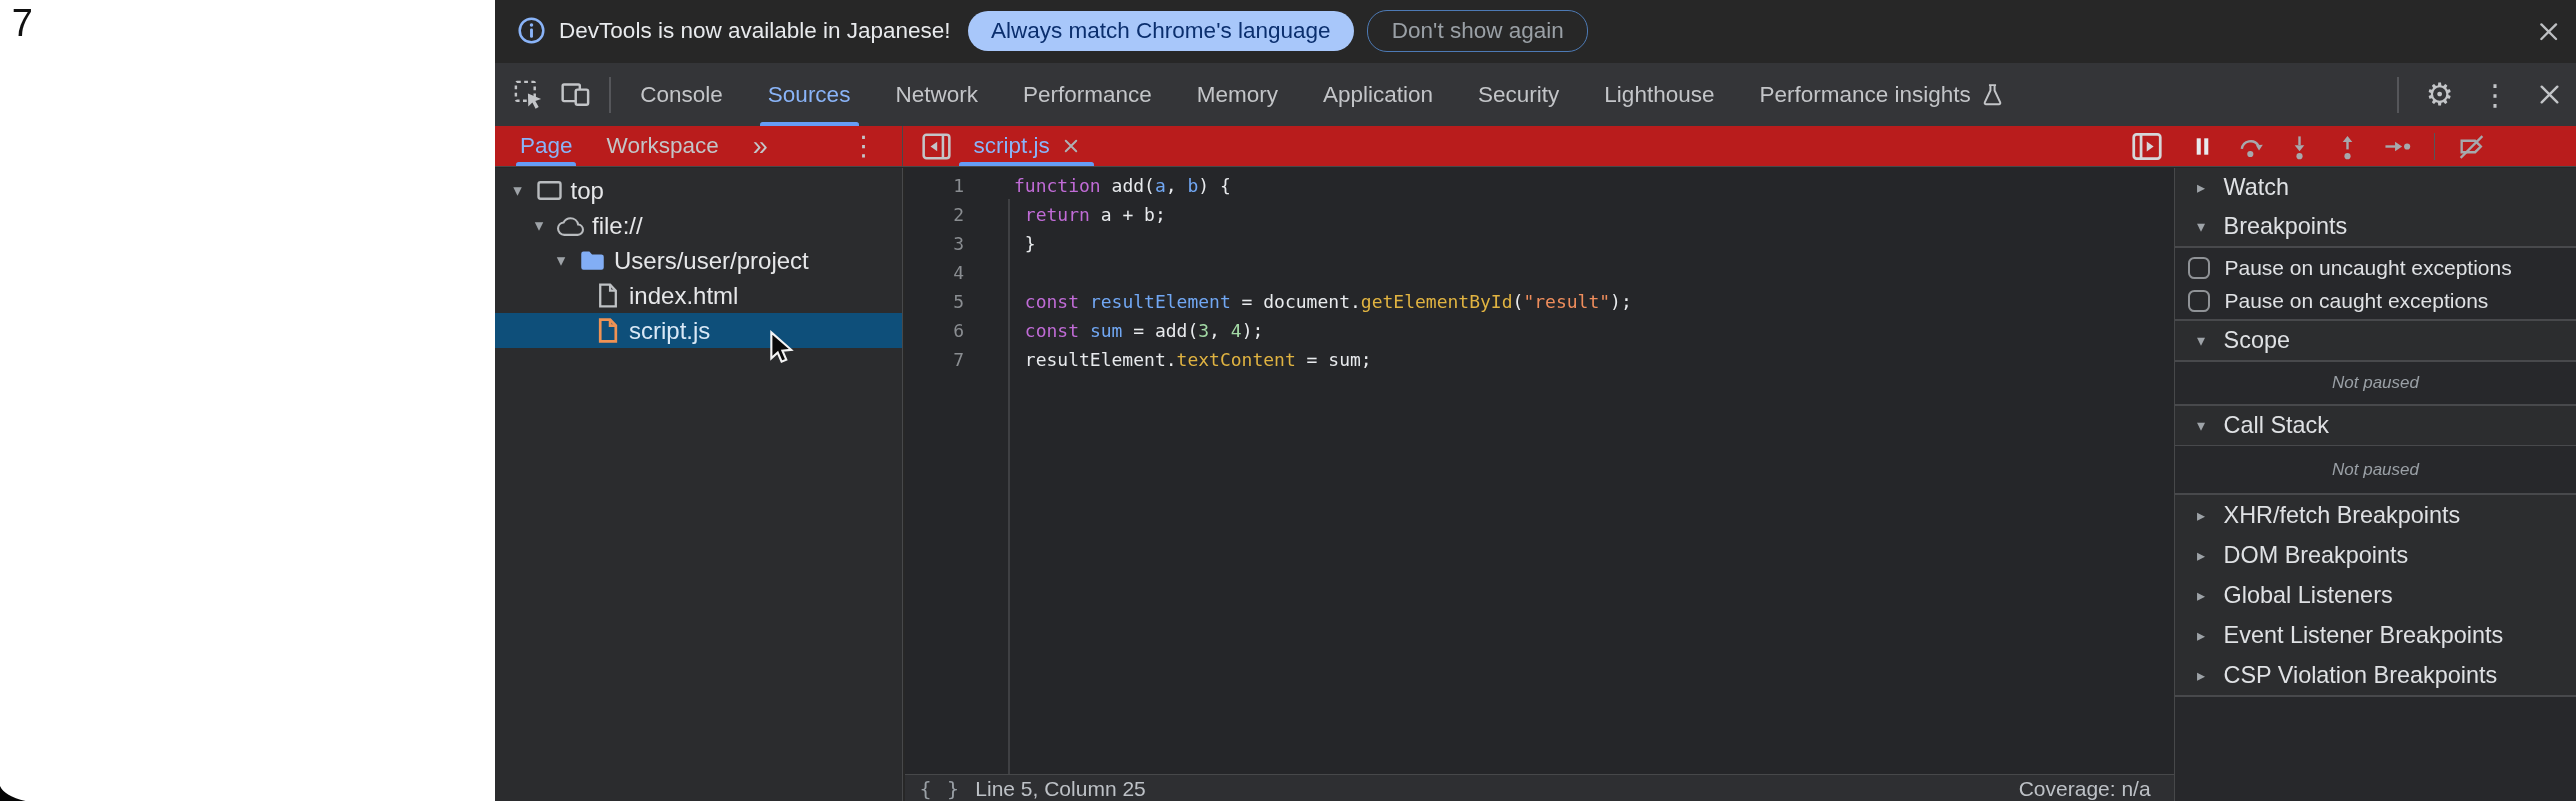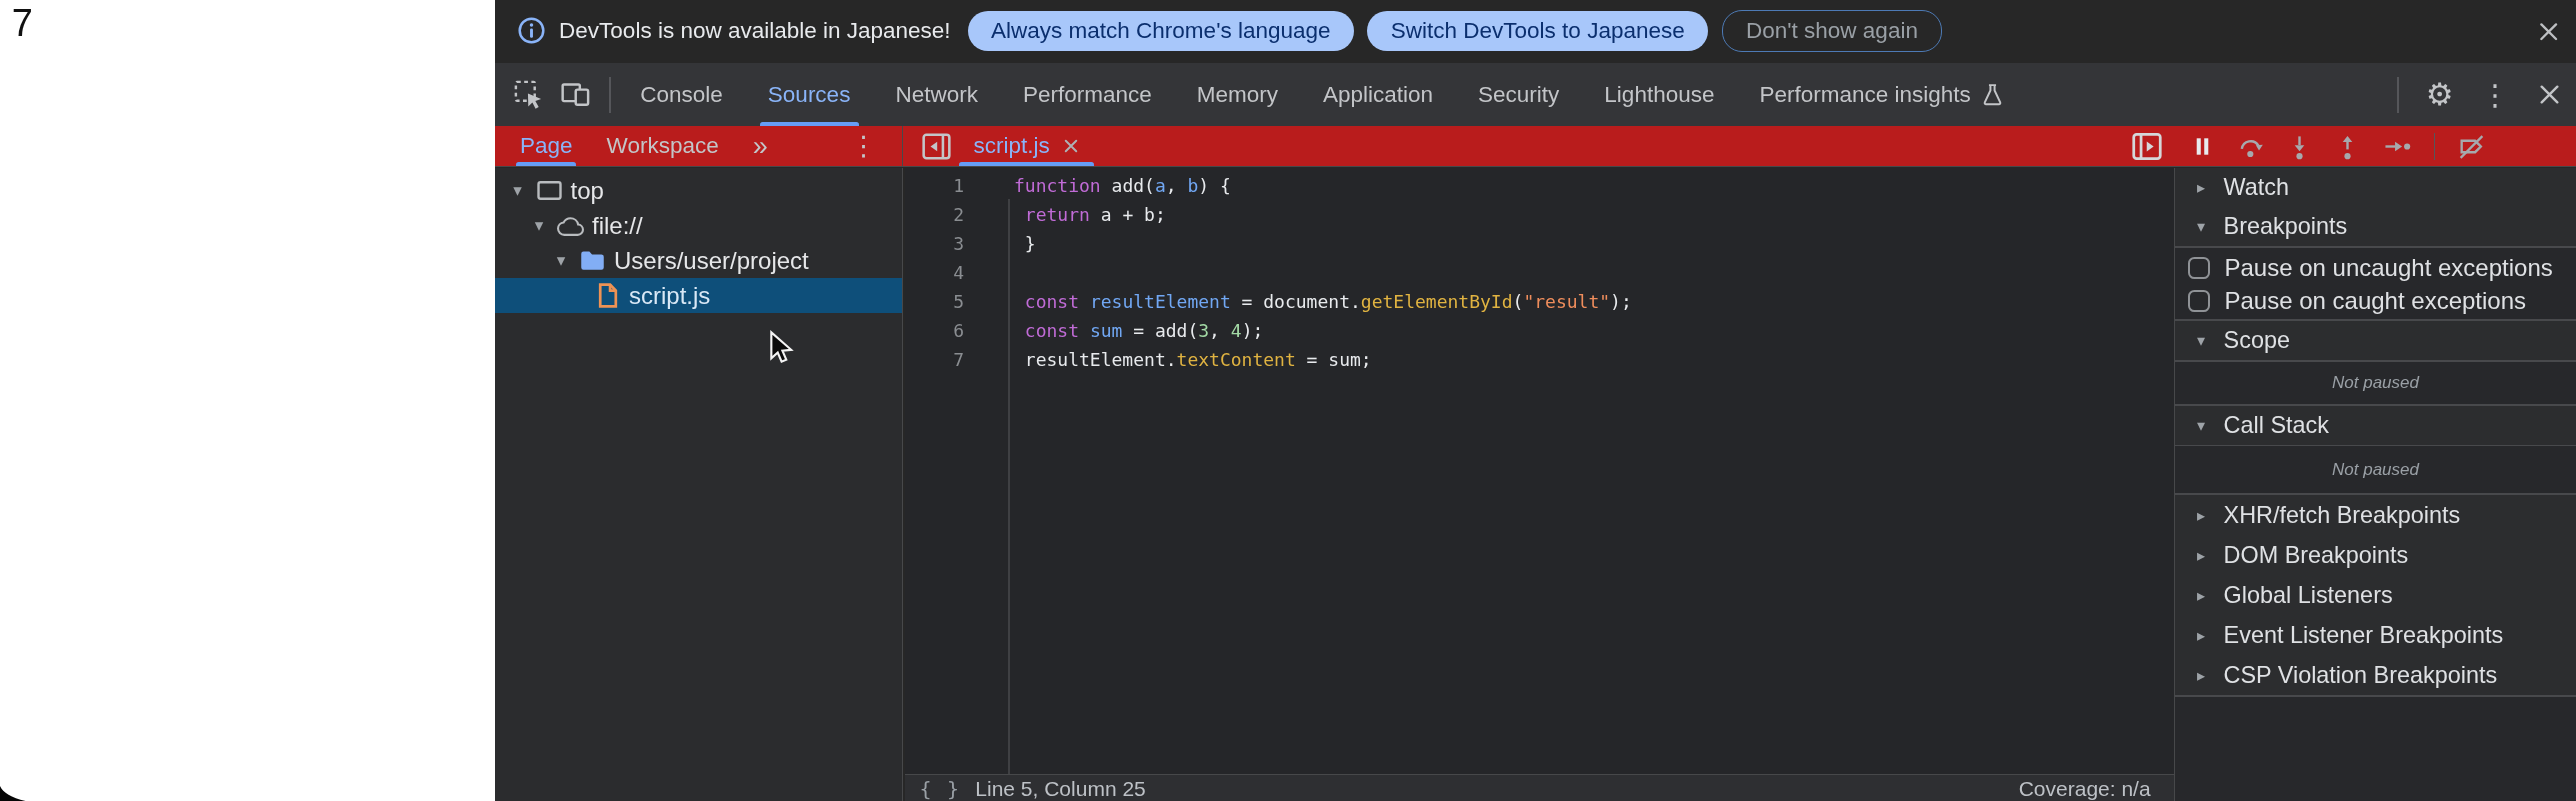--- a/index.html
+++ b/index.html
@@ -72,21 +72,21 @@
   .status-spacer{flex:1;}
 
   
   .rightbar{position:absolute;left:1679px;top:168px;width:402px;height:634px;background:#2c2d2f;border-left:1.8px solid #47484a;box-sizing:border-box;display:flex;flex-direction:column;}
   .sect-head{height:39px;flex:none;display:flex;align-items:center;gap:12.6px;padding-left:16px;font-size:23.4px;color:#dfe1e4;background:#2c2d2f;white-space:nowrap;}
   .sect-head .tri{width:20px;font-size:16px;}
   .rsep{height:1.8px;flex:none;background:#48494c;}
   .cb-block{flex:none;padding:3.6px 0 1.8px 0;background:#27282b;}
   .cb-row{height:33px;display:flex;align-items:center;gap:14.4px;padding-left:12.6px;}
   .checkbox{width:22.5px;height:22.5px;border:2.3px solid #8f9296;border-radius:6.3px;box-sizing:border-box;background:transparent;flex:none;}
-  .cb-label{font-size:24px;color:#dfe1e4;white-space:nowrap;}
+  .cb-label{font-size:21px;color:#dfe1e4;white-space:nowrap;}
   .np-block{flex:none;display:flex;align-items:center;justify-content:center;background:#27282b;font-size:17px;font-style:italic;color:#9aa0a6;}
   .np-a{height:42px;}
   .np-b{height:47px;}
   .rb-filler{flex:1;background:#27282b;}
   svg{display:block;}
 </style>
 <style>.tk-kw{color:#c06bd6}.tk-var{color:#71a7f3}.tk-fn{color:#e0b341}.tk-str{color:#ef8d5c}.tk-num{color:#a3d9a5}.tk-pln{color:#e8eaed}</style></head>
 <body>
 
 <div class="stage">
@@ -101,21 +101,20 @@
     <div class="banner">
       <span>
         <svg width="29" height="29" viewBox="0 0 28 28">
             <circle cx="14" cy="14" r="11.4" fill="none" stroke="#8ab4f8" stroke-width="2.4"></circle>
             <circle cx="14" cy="8.6" r="1.7" fill="#8ab4f8"></circle>
             <rect x="12.6" y="12" width="2.8" height="9" rx="1.2" fill="#8ab4f8"></rect>
           </svg>
       </span>
       <span class="banner-msg">DevTools is now available in Japanese!</span>
       <div class="pill">Always match Chrome's language</div>
-      <div class="pill">Switch DevTools to Japanese</div>
       <div class="pill ghost">Don't show again</div>
       <div class="banner-close">
         <span>
             <svg width="23.4" height="23.4" viewBox="0 0 24 24">
               <path d="M4.5 4.5 L19.5 19.5 M19.5 4.5 L4.5 19.5" stroke="#bdbfc2" stroke-width="2.4" stroke-linecap="round"></path>
             </svg>
           </span>
       </div>
     </div>
 
@@ -285,20 +284,29 @@
         <span class="t-label">file://</span>
       </div>
       <div class="trow" style="padding-left:56px;">
         <span class="tri">▾</span>
         <span class="ticon">
             <svg width="27" height="27" viewBox="0 0 24 24">
               <path d="M2 6 a2 2 0 0 1 2 -2 h5.2 l2.4 2.6 h8.4 A2 2 0 0 1 22 8.6 v9.6 a2 2 0 0 1 -2 2 H4 a2 2 0 0 1 -2 -2 z" fill="#82aef5"></path>
             </svg>
           </span>
         <span class="t-label">Users/user/project</span>
+      </div>
+      <div class="trow" style="padding-left:99px;">
+        <span class="ticon">
+            <svg width="25" height="27" viewBox="0 0 24 26">
+              <path d="M5 2.5 h9.5 l5.5 5.8 V23.5 H5 z" fill="none" stroke="#bfc2c5" stroke-width="2.2"></path>
+              <path d="M14.5 2.5 v5.8 h5.5" fill="none" stroke="#bfc2c5" stroke-width="2.2"></path>
+            </svg>
+          </span>
+        <span class="t-label">index.html</span>
       </div>
       <div class="trow selected" style="padding-left:99px;">
         <span class="ticon">
             <svg width="25" height="27" viewBox="0 0 24 26">
               <path d="M5 2.5 h9.5 l5.5 5.8 V23.5 H5 z" fill="none" stroke="#ef9254" stroke-width="2.6"></path>
               <path d="M14.5 2.5 v5.8 h5.5" fill="none" stroke="#ef9254" stroke-width="2.6"></path>
             </svg>
           </span>
         <span class="t-label">script.js</span>
       </div>

